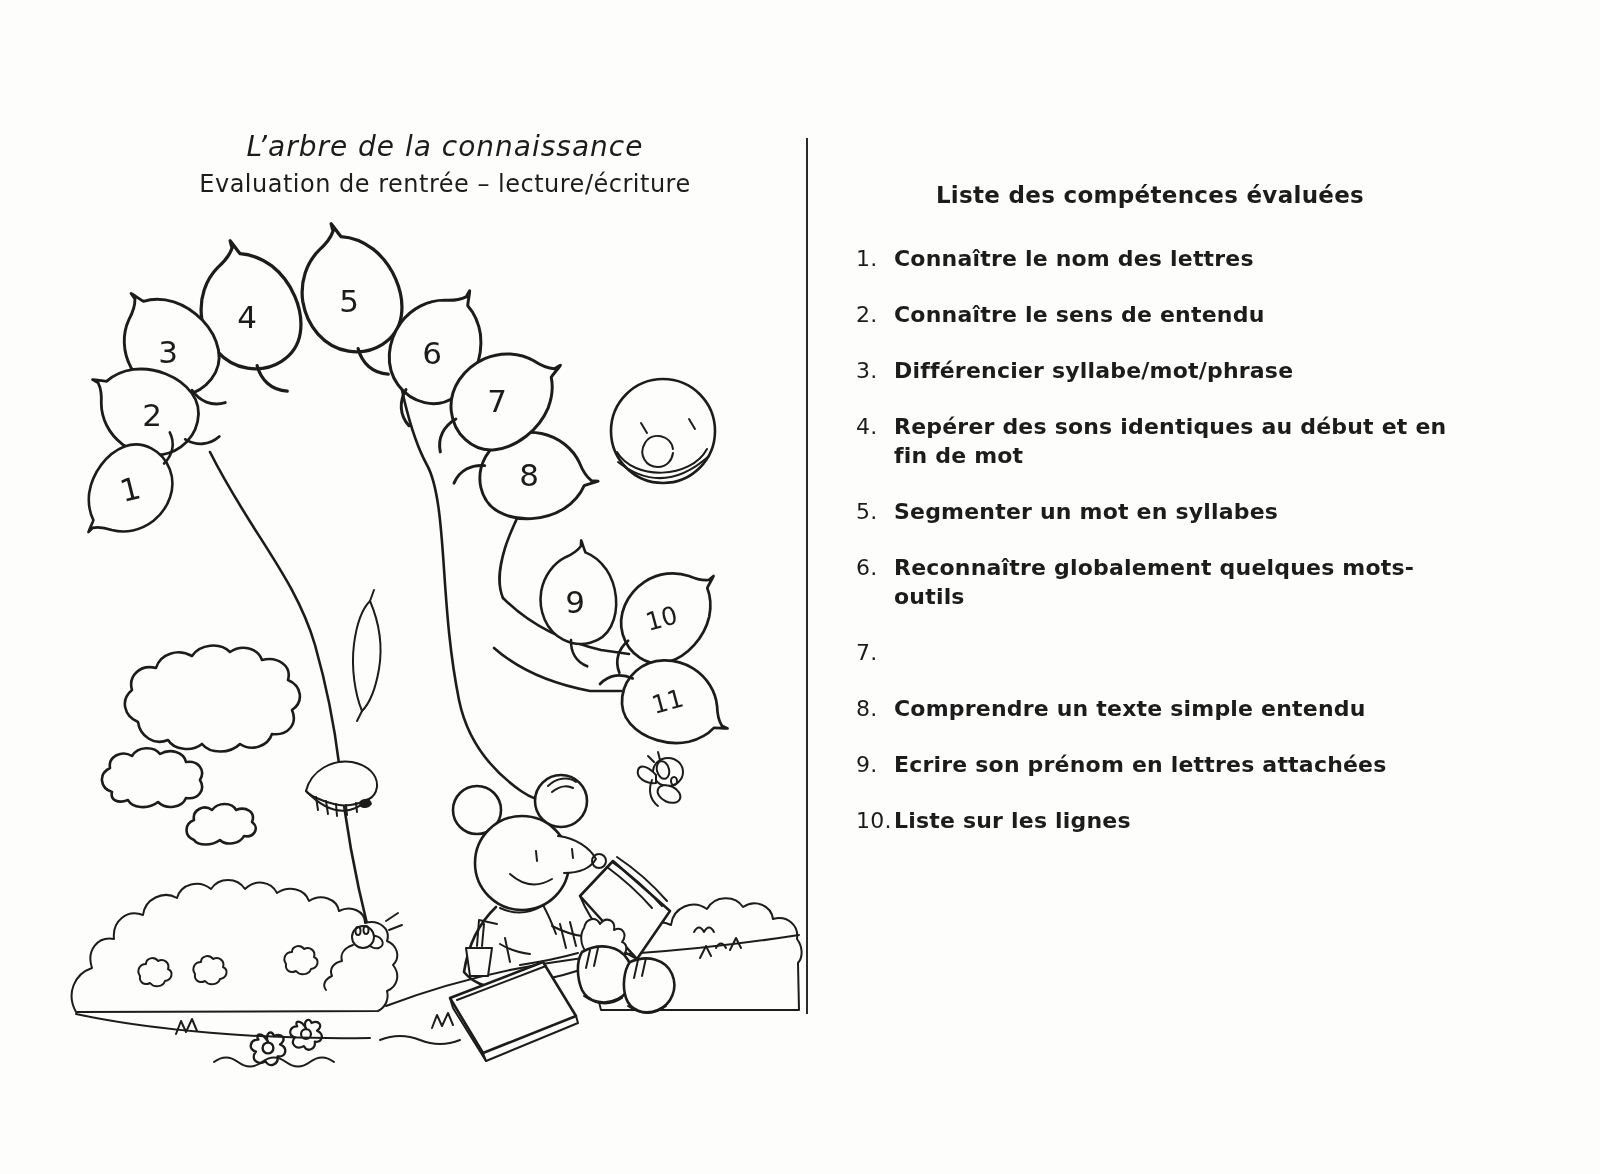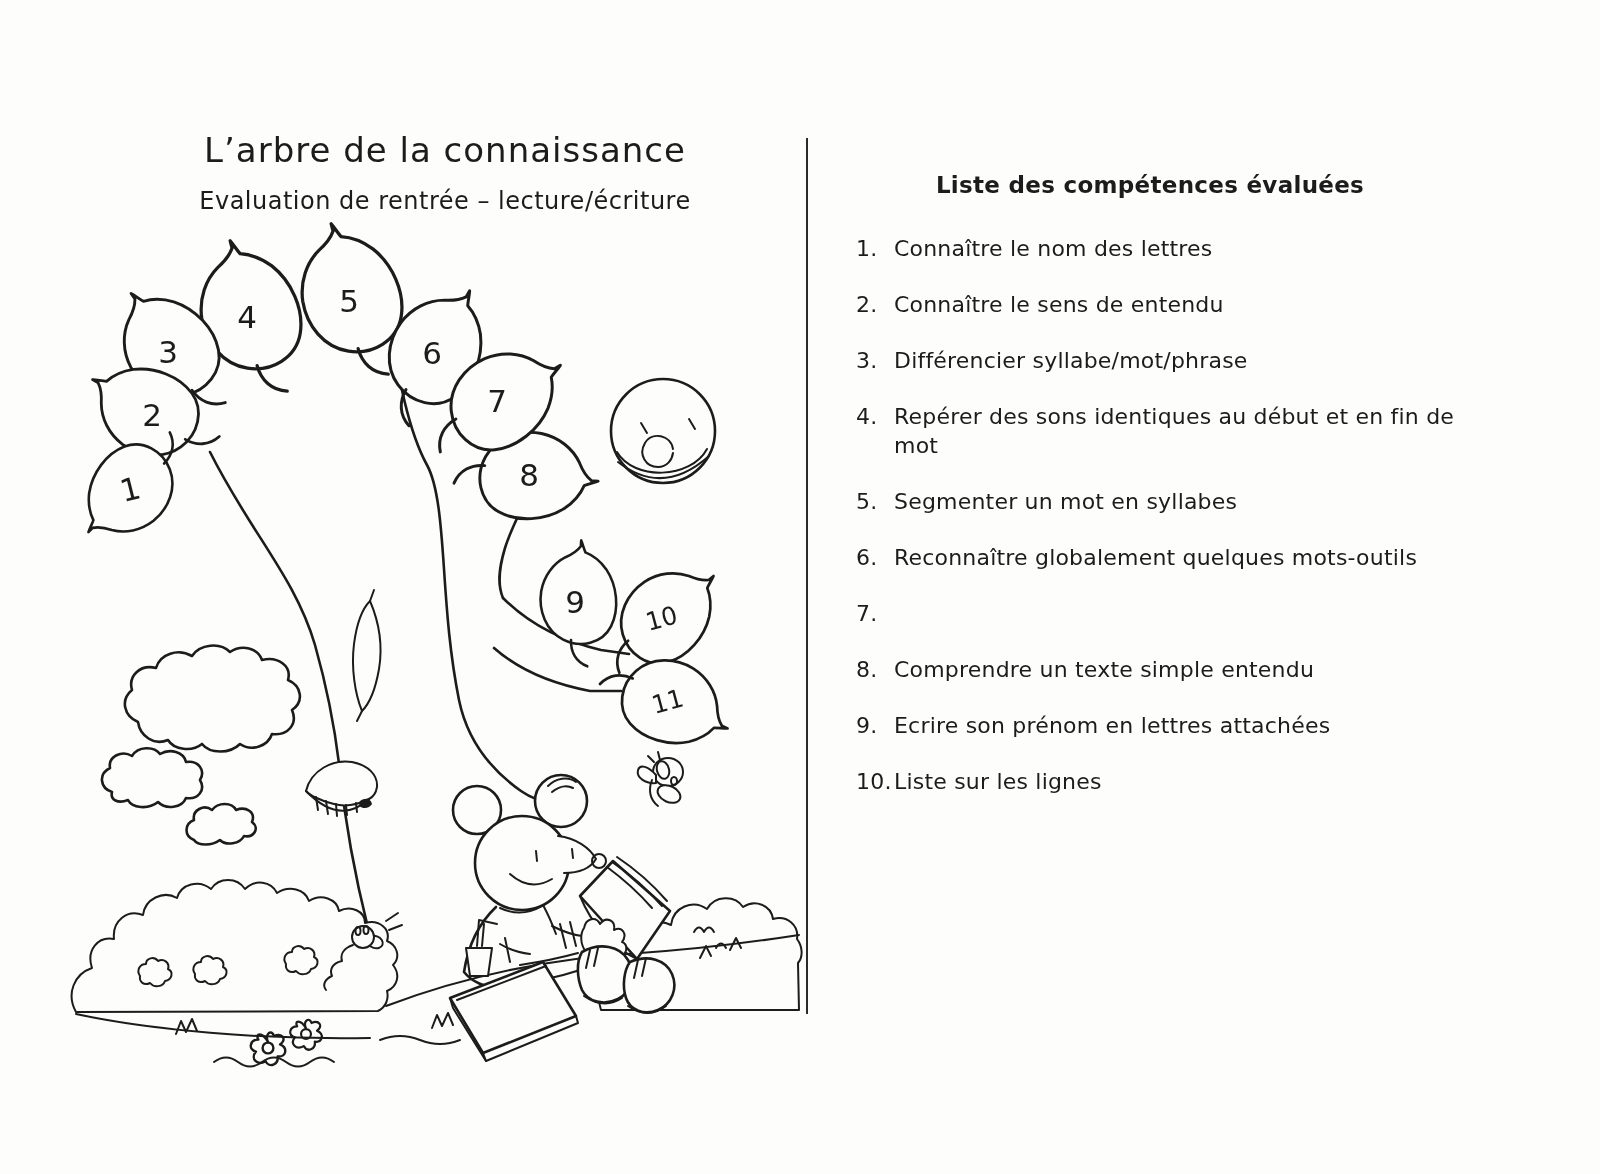--- a/index.html
+++ b/index.html
@@ -1,30 +1,30 @@
 <!DOCTYPE html>
 <html><head>
 <meta charset="utf-8">
 <style>
   html,body{margin:0;padding:0;background:#ddd;}
   .page{position:relative;width:1600px;height:1174px;background:#fdfdfc;overflow:hidden;
         color:#1c1c1c;font-family:"DejaVu Sans",sans-serif;}
   
   .header{position:absolute;left:60px;top:130px;width:770px;text-align:center;}
-  .title{font-size:34px;letter-spacing:1px;}
-  .subtitle{font-size:24px;margin-top:17px;letter-spacing:.5px;}
+  .title{font-size:28px;letter-spacing:1px;font-style:italic;}
+  .subtitle{font-size:24px;margin-top:7px;letter-spacing:.5px;}
   
   .divider{position:absolute;left:806px;top:138px;width:2px;height:876px;background:#2b2b2b;}
   
-  .competences{position:absolute;left:830px;top:172px;width:640px;}
+  .competences{position:absolute;left:830px;top:182px;width:640px;}
   .comp-heading{font-size:23px;font-weight:bold;text-align:center;letter-spacing:.3px;}
   .comp-list{margin:36px 0 0 26px;padding:0;list-style:none;}
   .comp-item{display:flex;font-size:22px;line-height:29px;margin-bottom:27px;letter-spacing:.2px;}
   .comp-num{flex:0 0 38px;}
-  .comp-text{max-width:575px;}
+  .comp-text{max-width:575px;font-weight:bold;}
   
   .illustration{position:absolute;left:0;top:0;}
   .ink{fill:none;stroke:#1c1c1c;stroke-width:2.6px;stroke-linecap:round;stroke-linejoin:round;}
   .thin{stroke-width:2px;}
   .fillw{fill:#fdfdfc;}
   .fillk{fill:#1c1c1c;stroke:none;}
   .leafnum{font-family:"DejaVu Sans",sans-serif;font-size:31px;text-anchor:middle;fill:#1c1c1c;}
   .leafnum.small{font-size:25px;}
 </style>
 </head>

